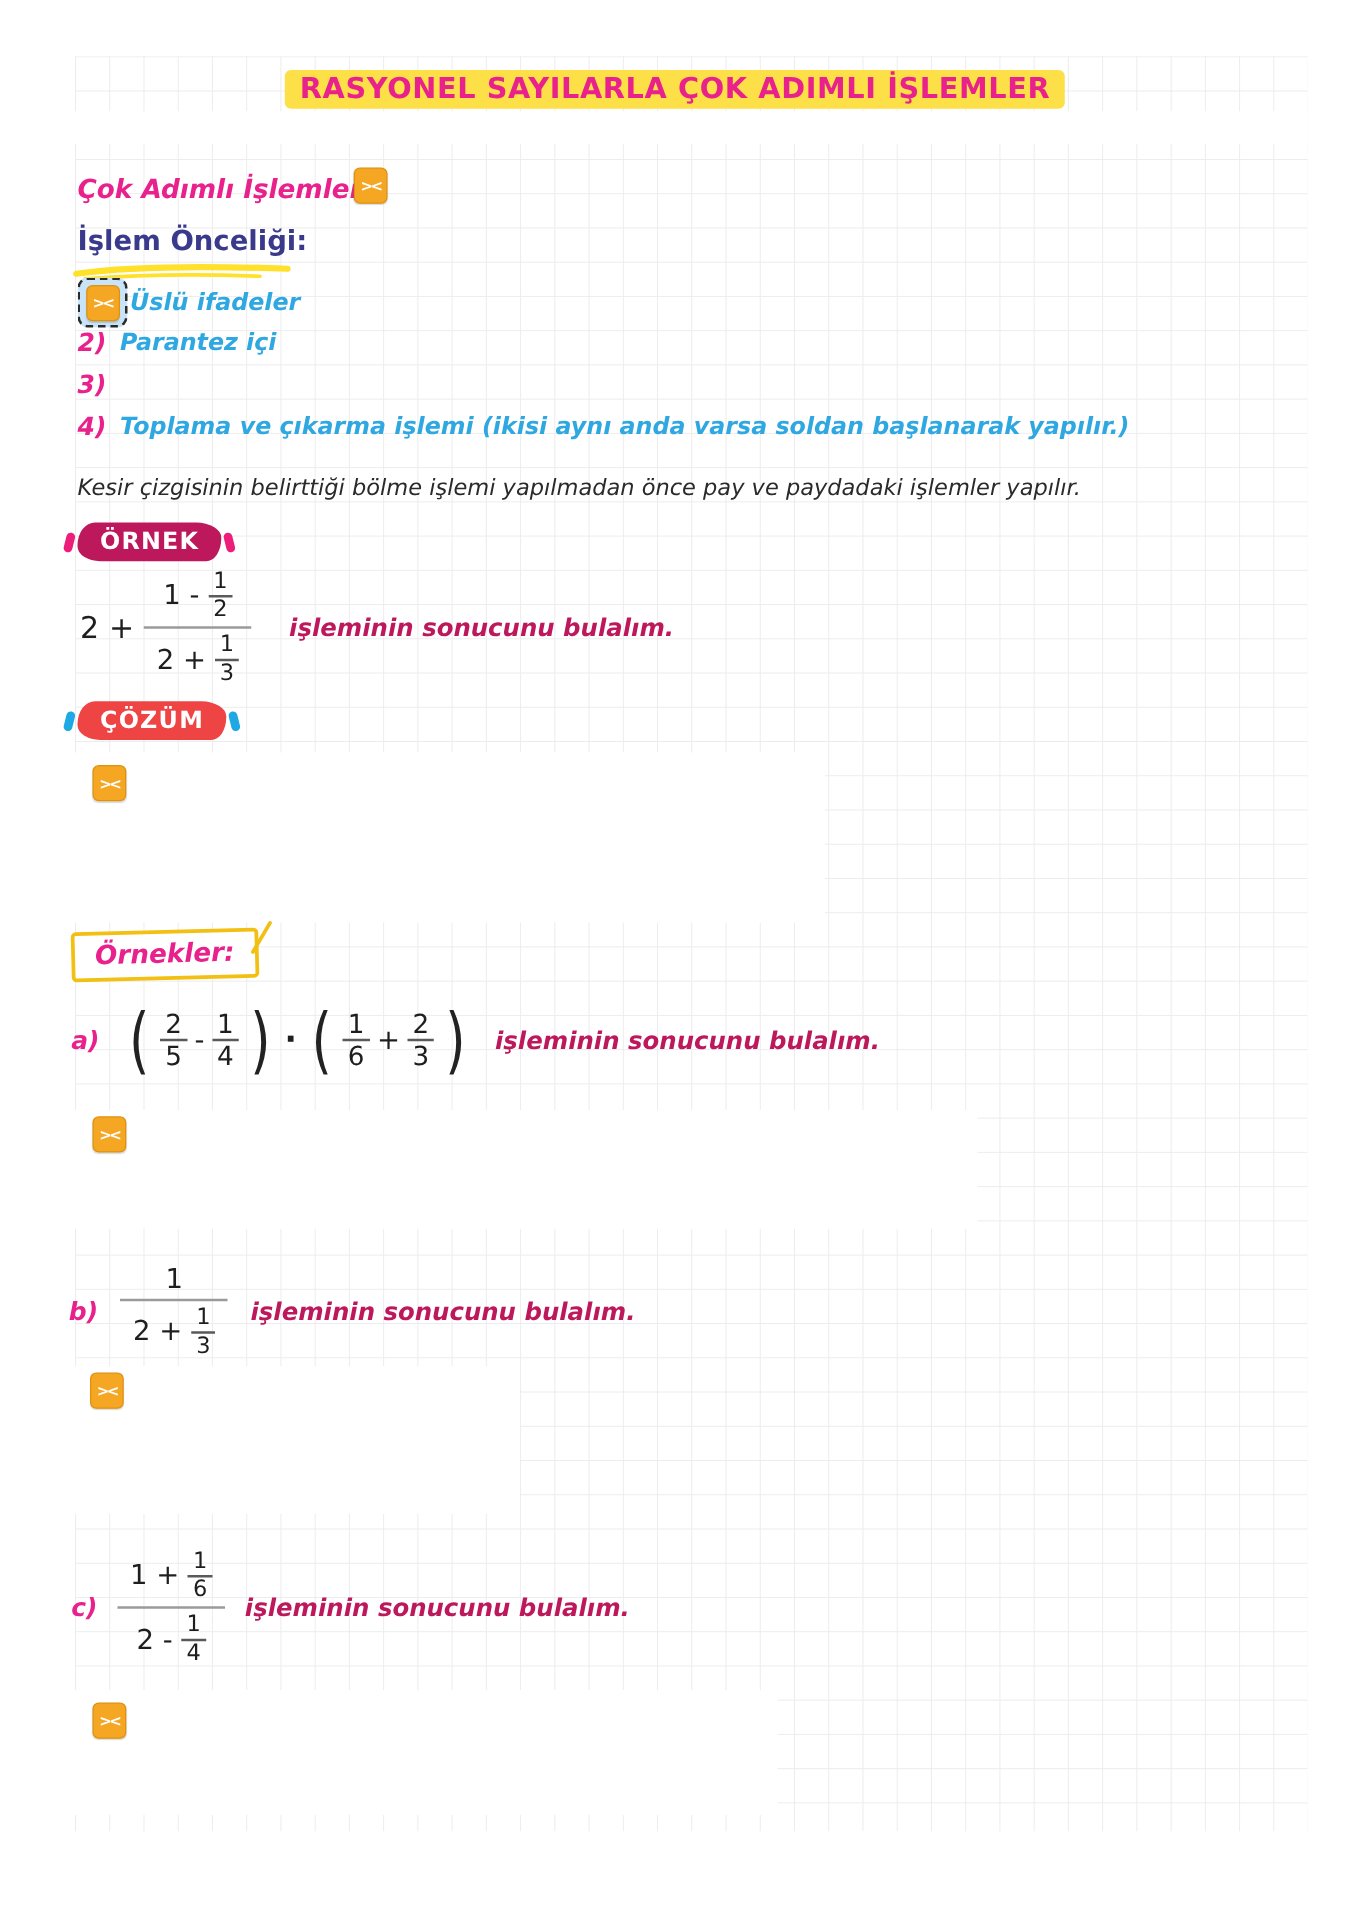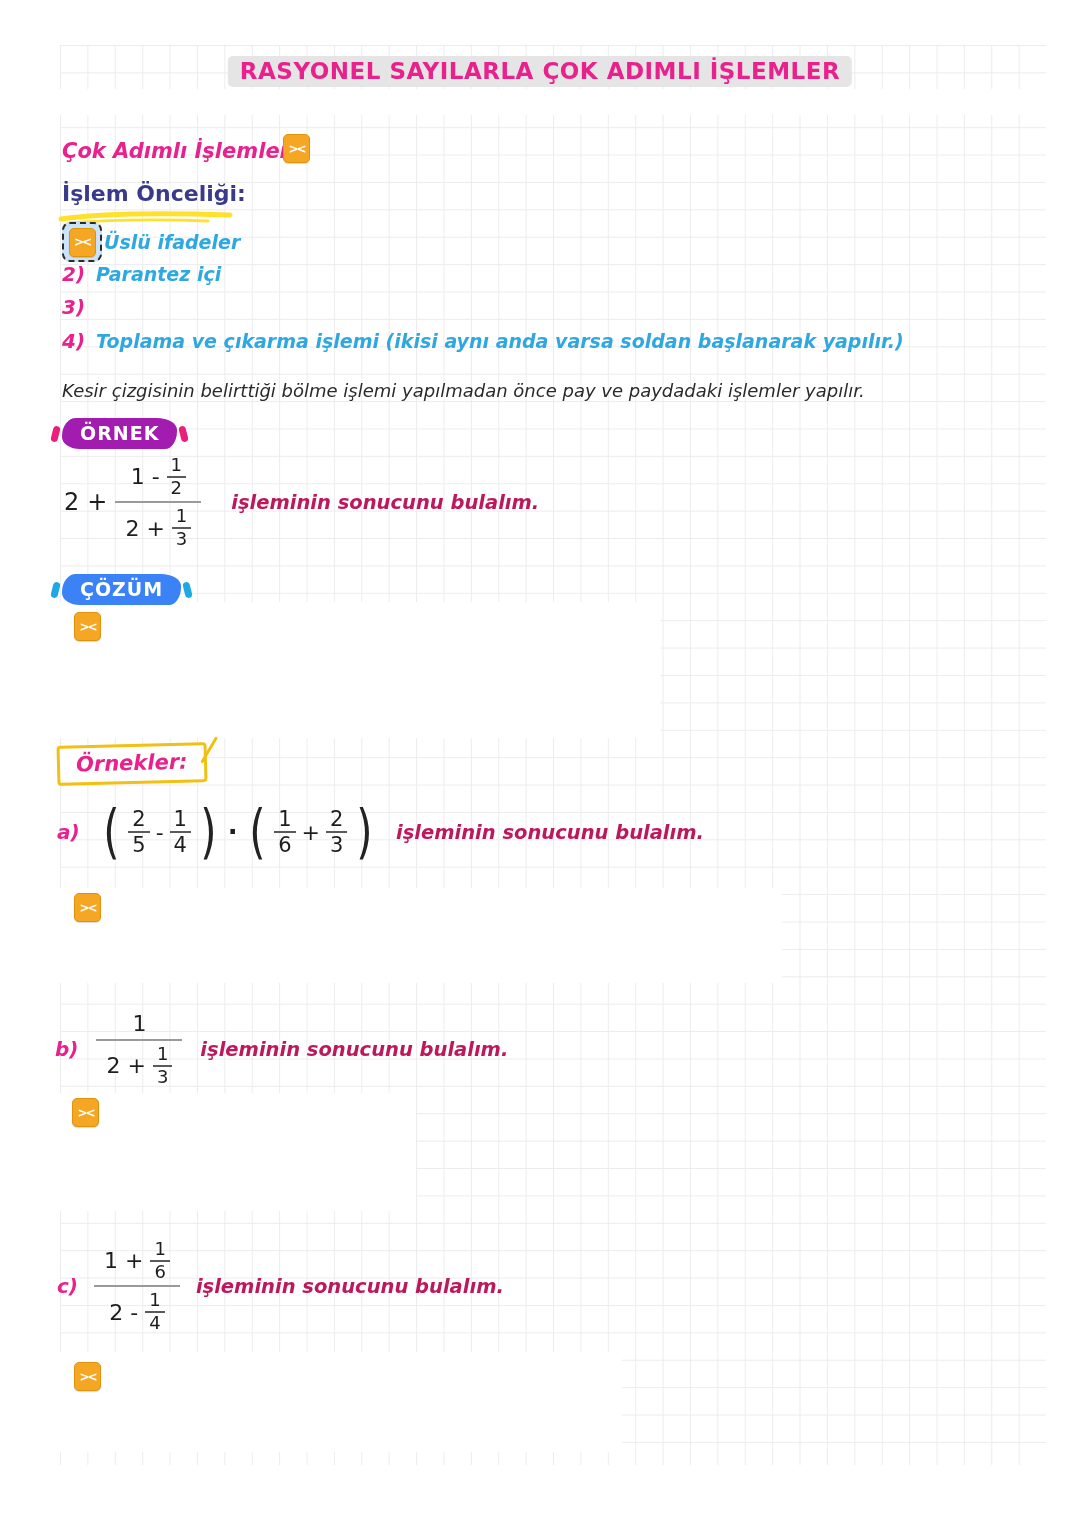--- a/index.html
+++ b/index.html
@@ -18,21 +18,21 @@
   .wpatch{position:absolute;background:#ffffff;}
   .patch-a{left:60px;top:89px;width:986px;height:26px;}
   .patch-c{left:60px;top:602px;width:600px;height:136px;}
   .patch-d{left:60px;top:888px;width:722px;height:95px;}
   .patch-e{left:60px;top:1093px;width:356px;height:118px;}
   .patch-f{left:60px;top:1352px;width:562px;height:100px;}
 
   
   .title-hl{
     position:absolute;top:56px;left:50%;transform:translateX(-50%);
-    background:#e5e5e5;padding:2px 12px 3px;border-radius:5px;white-space:nowrap;
+    background:#fde047;padding:2px 12px 3px;border-radius:5px;white-space:nowrap;
   }
   .title-text{color:#E9218C;font-weight:bold;font-size:23px;letter-spacing:.5px;}
 
   
   .def-line{position:absolute;left:62px;top:138px;display:flex;align-items:center;}
   .def-term{color:#E9218C;font-style:italic;font-weight:bold;font-size:21px;white-space:nowrap;}
   .def-text{color:#2FA8E1;font-style:italic;font-weight:bold;font-size:20px;margin-left:14px;white-space:nowrap;}
 
   
   .cut{
@@ -66,23 +66,23 @@
   .note-line{position:absolute;left:62px;top:380px;color:#2a2a2a;font-style:italic;font-size:18px;white-space:nowrap;}
 
   
   .badge{
     position:absolute;left:62px;padding:4px 18px 5px;color:#fff;font-weight:bold;font-size:19px;
     letter-spacing:1px;border-radius:14px 20px 12px 18px / 18px 12px 18px 12px;white-space:nowrap;
   }
   .badge::before,.badge::after{content:"";position:absolute;width:7px;height:16px;border-radius:4px;top:8px;}
   .badge::before{left:-10px;transform:rotate(14deg);}
   .badge::after{right:-10px;transform:rotate(-14deg);}
-  .badge-ornek{top:418px;background:#a21caf;}
+  .badge-ornek{top:418px;background:#be185d;}
   .badge-ornek::before,.badge-ornek::after{background:#ED1E79;}
-  .badge-cozum{top:574px;background:#3b82f6;}
+  .badge-cozum{top:561px;background:#ef4444;}
   .badge-cozum::before,.badge-cozum::after{background:#1FA9E4;}
 
   
   .frac{display:inline-flex;flex-direction:column;font-size:18px;line-height:1.15;}
   .frac .t{border-bottom:2px solid #5a5a5a;padding:0 4px;text-align:center;}
   .frac .b{text-align:center;padding:0 4px;}
   .bigfrac{display:inline-flex;flex-direction:column;font-size:22px;}
   .bigfrac .row{display:flex;align-items:center;justify-content:center;gap:7px;padding:3px 10px;}
   .bigfrac .num{border-bottom:2px solid #9a9a9a;}
   .op{font-size:22px;}

